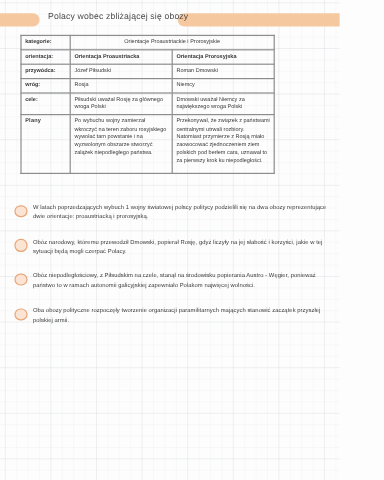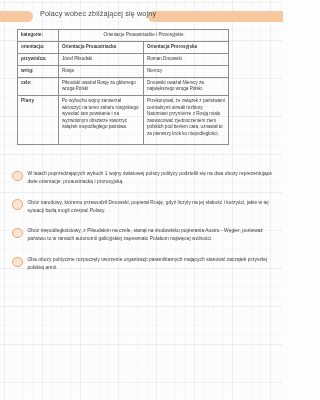--- a/index.html
+++ b/index.html
@@ -157,21 +157,21 @@
 </head>
 <body>
 
 <div class="paper"></div>
 
 <div class="page">
 
   <div class="title-row">
     <div class="hl-left"></div>
     <div class="hl-right"></div>
-    <div class="title-text">Polacy wobec zbliżającej się wojny</div>
+    <div class="title-text">Polacy wobec zbliżającej się obozy</div>
   </div>
 
   <div class="tbl-wrap">
     <table class="main">
       <colgroup>
         <col class="c-lbl">
           <col class="c-a">
           <col class="c-b">
       </colgroup>
       <tbody>

